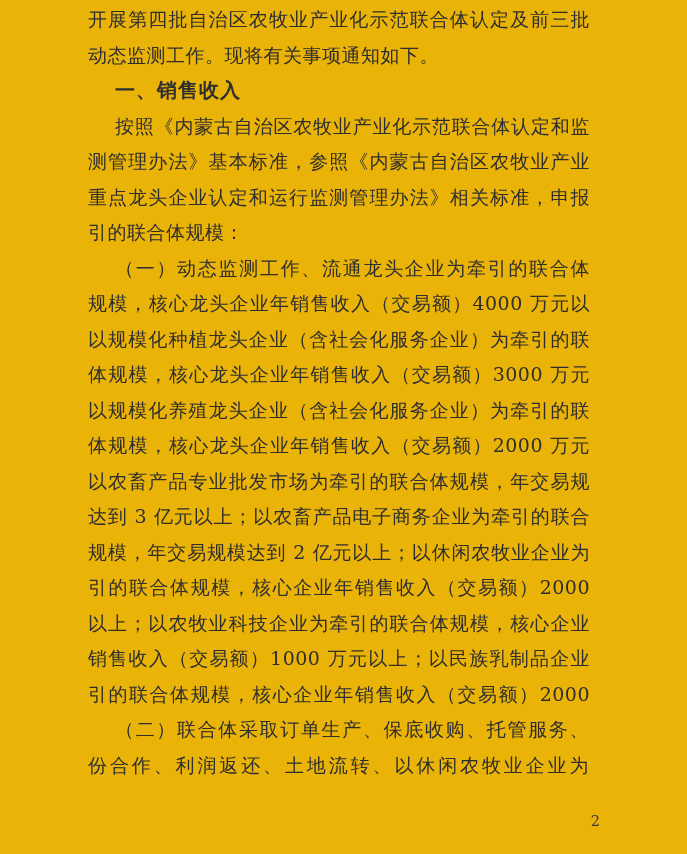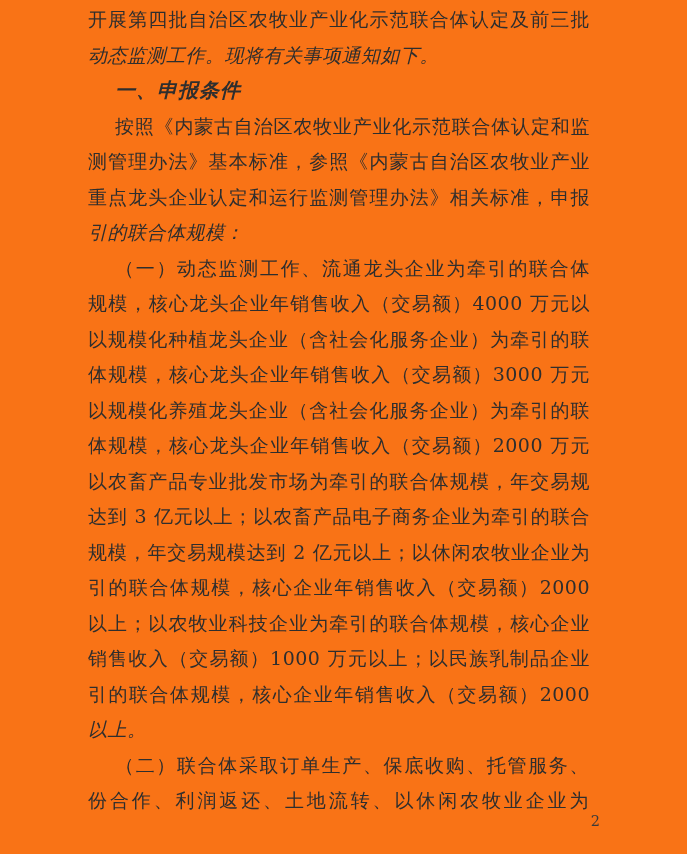--- a/index.html
+++ b/index.html
@@ -4,21 +4,21 @@
 <style>
   html, body {
     margin: 0;
     padding: 0;
     background: #ffffff;
   }
   .page {
     position: relative;
     width: 687px;
     height: 854px;
-    background: #f97316;
+    background: #eab308;
     overflow: hidden;
     font-family: "DejaVu Serif", "Liberation Serif", serif;
     color: #2e2e2e;
   }
   .content {
     position: absolute;
     top: 2px;
     left: 88px;
     width: 502px;
   }
@@ -31,21 +31,20 @@
     line-height: 35.5px;
     height: 35.5px;
     overflow: hidden;
     text-align: justify;
     text-align-last: justify;
     text-justify: inter-character;
     letter-spacing: 0.5px;
   }
   .line.no-fill {
     text-align-last: left;
-    font-style: italic;
   }
   .line.indent {
     text-indent: 27px;
   }
   .line.heading-line {
     font-family: "DejaVu Sans", "Liberation Sans", sans-serif;
     font-weight: bold;
     font-size: 20px;
     letter-spacing: 1px;
   }
@@ -66,21 +65,21 @@
 
 <div class="page">
   <div class="content">
 
     <div class="paragraph">
       <div class="line">开展第四批自治区农牧业产业化示范联合体认定及前三批</div>
       <div class="line no-fill">动态监测工作。现将有关事项通知如下。</div>
     </div>
 
     <div class="paragraph">
-      <div class="line heading-line no-fill indent">一、申报条件</div>
+      <div class="line heading-line no-fill indent">一、销售收入</div>
     </div>
 
     <div class="paragraph">
       <div class="line indent">按照《内蒙古自治区农牧业产业化示范联合体认定和监</div>
       <div class="line">测管理办法》基本标准，参照《内蒙古自治区农牧业产业化</div>
       <div class="line">重点龙头企业认定和运行监测管理办法》相关标准，申报需</div>
       <div class="line no-fill">引的联合体规模：</div>
     </div>
 
     <div class="paragraph">
@@ -90,21 +89,20 @@
       <div class="line">体规模，核心龙头企业年销售收入（交易额）3000 万元以上；</div>
       <div class="line">以规模化养殖龙头企业（含社会化服务企业）为牵引的联合</div>
       <div class="line">体规模，核心龙头企业年销售收入（交易额）2000 万元以上；</div>
       <div class="line">以农畜产品专业批发市场为牵引的联合体规模，年交易规模</div>
       <div class="line">达到 3 亿元以上；以农畜产品电子商务企业为牵引的联合体</div>
       <div class="line">规模，年交易规模达到 2 亿元以上；以休闲农牧业企业为牵</div>
       <div class="line">引的联合体规模，核心企业年销售收入（交易额）2000 万元</div>
       <div class="line">以上；以农牧业科技企业为牵引的联合体规模，核心企业年</div>
       <div class="line">销售收入（交易额）1000 万元以上；以民族乳制品企业为牵</div>
       <div class="line">引的联合体规模，核心企业年销售收入（交易额）2000 万元</div>
-      <div class="line no-fill">以上。</div>
     </div>
 
     <div class="paragraph">
       <div class="line indent spread">（二）联合体采取订单生产、保底收购、托管服务、股</div>
       <div class="line spread">份合作、利润返还、土地流转、以休闲农牧业企业为牵。</div>
     </div>
 
   </div>
 
   <div class="page-number">2</div>

